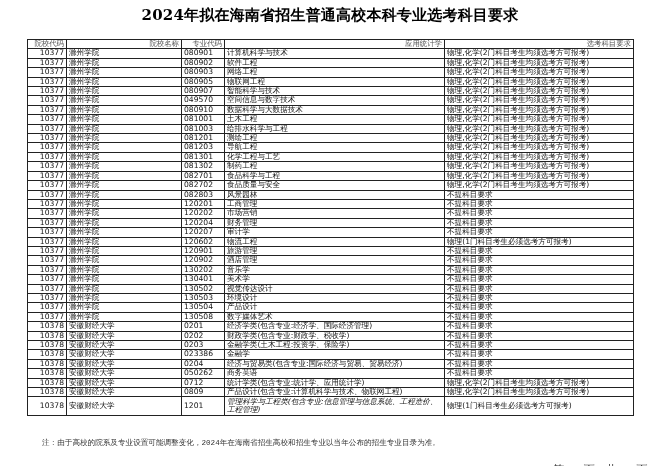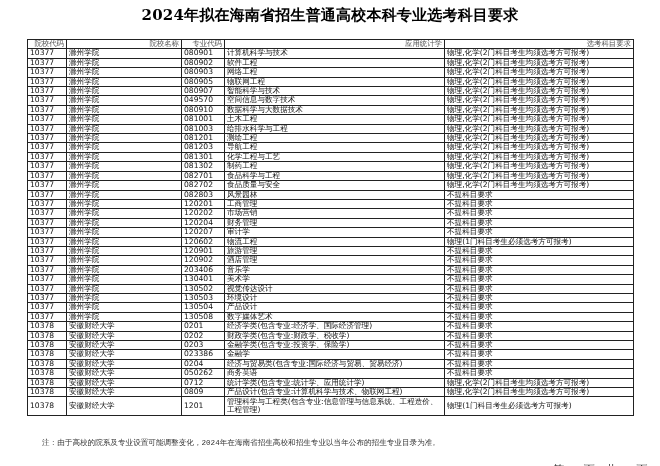--- a/index.html
+++ b/index.html
@@ -7,22 +7,22 @@
          font-family: "DejaVu Sans", "Liberation Sans", sans-serif; color: #111; }
   .title { position: absolute; left: 0; width: 660px; top: 6px; text-align: center;
            font-family: "DejaVu Serif", "Liberation Serif", serif; font-weight: bold;
            font-size: 15px; letter-spacing: 0.2px; color: #000000; }
   table.grid { position: absolute; left: 27px; top: 39px; width: 606px;
                border-collapse: collapse; table-layout: fixed; }
   table.grid th, table.grid td { border: 1px solid #222; padding: 0 2px; height: 8.4px;
                font-size: 7.6px; line-height: 8.4px; white-space: nowrap; overflow: hidden; }
   table.grid th { font-family: "DejaVu Serif", "Liberation Serif", serif; font-weight: normal;
                   color: #555; text-align: right; font-size: 7.4px; }
-  table.grid td.code { text-align: left; }
-  table.grid td.wrap { white-space: normal; line-height: 8.6px; }
+  table.grid td.code { text-align: right; }
+  table.grid td.wrap { white-space: normal; line-height: 8.6px; font-style: italic; }
   table.grid tr.tall td { height: 17.6px; }
   col.c1 { width: 39px; } col.c2 { width: 115px; } col.c3 { width: 43px; }
   col.c4 { width: 220px; } col.c5 { width: 189px; }
   .footer-note { position: absolute; left: 42px; top: 438px; font-size: 7.6px;
                  font-family: Liberation Mono, monospace; color: #333; }
   .footer-page { position: absolute; left: 553px; top: 462px; font-size: 11px;
                  font-family: Liberation Mono, monospace; color: #333; }
 </style>
 </head>
 <body>
@@ -204,21 +204,21 @@
       <tr>
         <td class="code">10377</td>
         <td>滁州学院</td>
         <td>120902</td>
         <td>酒店管理</td>
         <td>不提科目要求</td>
       </tr>
       <tr>
         <td class="code">10377</td>
         <td>滁州学院</td>
-        <td>203406</td>
+        <td>130202</td>
         <td>音乐学</td>
         <td>不提科目要求</td>
       </tr>
       <tr>
         <td class="code">10377</td>
         <td>滁州学院</td>
         <td>130401</td>
         <td>美术学</td>
         <td>不提科目要求</td>
       </tr>
@@ -261,21 +261,21 @@
         <td class="code">10378</td>
         <td>安徽财经大学</td>
         <td>0202</td>
         <td>财政学类(包含专业:财政学、税收学)</td>
         <td>不提科目要求</td>
       </tr>
       <tr>
         <td class="code">10378</td>
         <td>安徽财经大学</td>
         <td>0203</td>
-        <td>金融学类(包含专业:投资学、保险学)</td>
+        <td>金融学类(土木工程:投资学、保险学)</td>
         <td>不提科目要求</td>
       </tr>
       <tr>
         <td class="code">10378</td>
         <td>安徽财经大学</td>
         <td>023386</td>
         <td>金融学</td>
         <td>不提科目要求</td>
       </tr>
       <tr>

